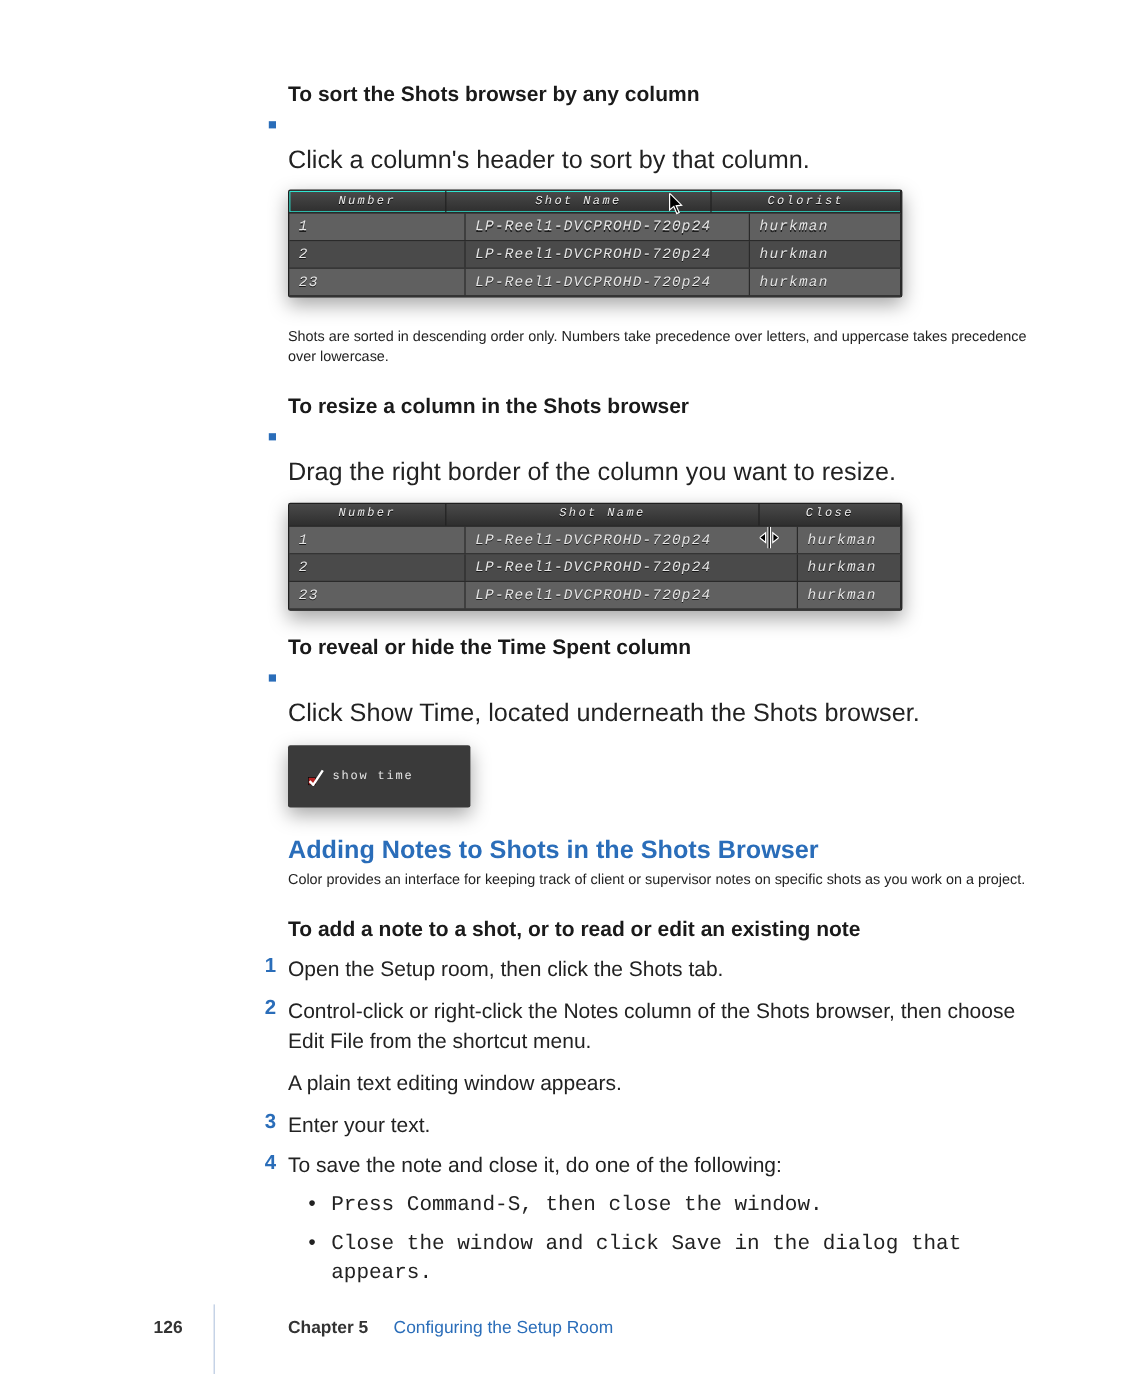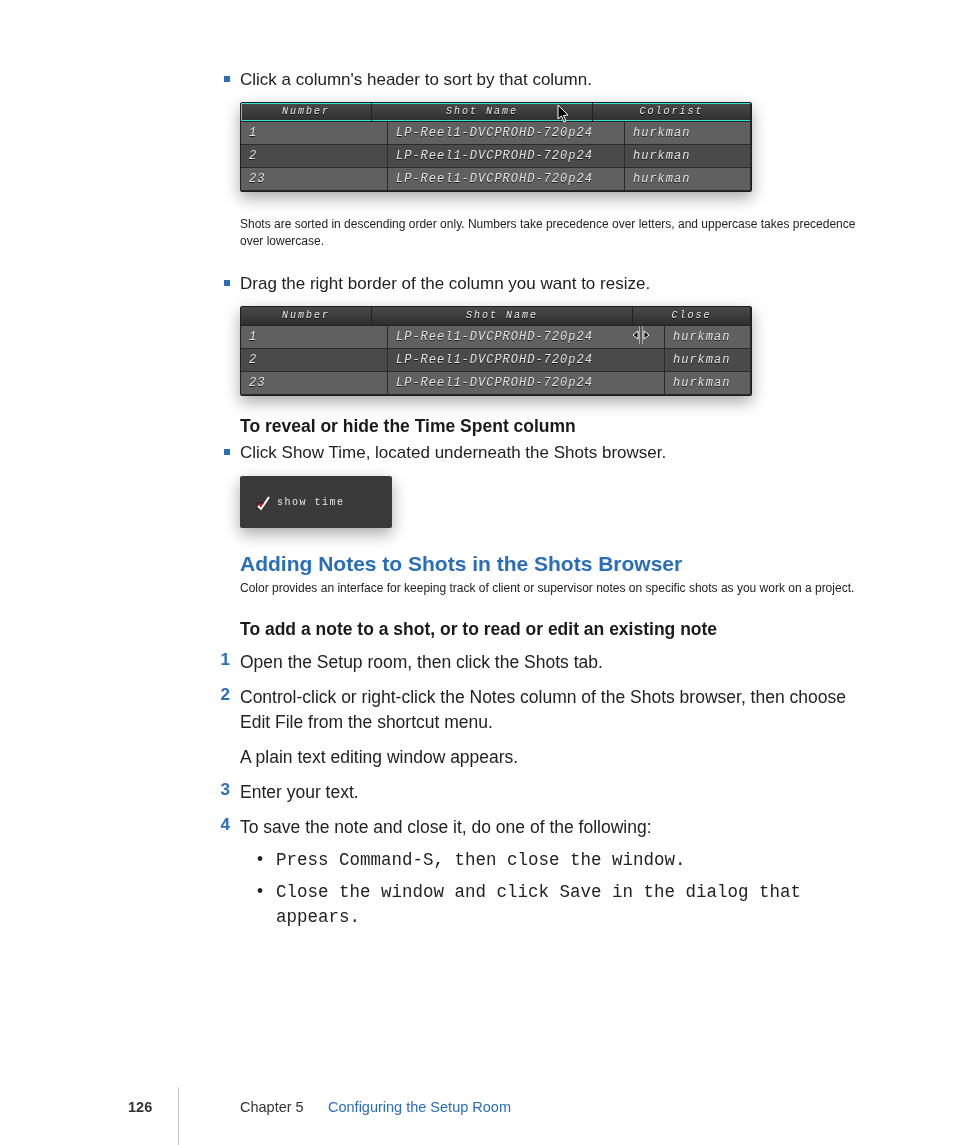--- a/index.html
+++ b/index.html
@@ -37,22 +37,23 @@
     margin-bottom: 10px;
   }
   .bullet-sq {
     width: 6px;
     height: 6px;
     background: #2a6db9;
     margin: 8px 10px 0 -16px;
     flex: 0 0 auto;
   }
   .bullet-text {
-    font-size: 17px;
+    font-size: 21px;
     line-height: 1.4;
+    margin-top: 26px;
   }
   .para {
     font-size: 12px;
     line-height: 1.42;
     margin: 24px 0 8px 0;
   }
   .spacer-v-sm { height: 14px; }
 
   
   .ui-shot {
@@ -211,38 +212,39 @@
   }
   .footer .pn {
     position: absolute;
     left: 128px;
     font-weight: 700;
     color: #333;
   }
   .footer .chap {
     position: absolute;
     left: 240px;
-    font-weight: 400;
+    font-weight: 700;
     color: #333;
   }
   .footer .chaptitle {
     position: absolute;
     left: 328px;
     color: #2a6db9;
   }
 
   
   .ui-shot.variant2 .col-num { width: 130px; }
   .ui-shot.variant2 .col-name { width: 260px; }
 </style>
 </head>
 <body>
 
 <div class="page">
 
+  <div class="h-bold">To sort the Shots browser by any column</div>
   <div class="bullet-line">
     <span class="bullet-sq"></span>
     <span class="bullet-text">Click a column's header to sort by that column.</span>
   </div>
 
   <div class="ui-shot cursor">
     <div class="ui-headrow highlighted">
       <div class="col col-num">Number</div>
       <div class="col col-name col-name-head">Shot Name</div>
       <div class="col col-colorist">Colorist</div>
@@ -263,20 +265,21 @@
       <div class="cell col-colorist">hurkman</div>
     </div>
     <svg class="cursor-svg" viewBox="0 0 12 18">
       <path d="M0 0 L0 14 L3.5 11 L6 17 L8 16 L5.5 10.5 L10 10 Z" fill="#000" stroke="#fff" stroke-width="1"></path>
     </svg>
   </div>
 
   <div class="para">Shots are sorted in descending order only. Numbers take precedence over letters, and uppercase takes precedence over lowercase.</div>
 
   <div class="spacer-v-sm"></div>
+  <div class="h-bold">To resize a column in the Shots browser</div>
   <div class="bullet-line">
     <span class="bullet-sq"></span>
     <span class="bullet-text">Drag the right border of the column you want to resize.</span>
   </div>
 
   <div class="ui-shot variant2 cursor">
     <div class="ui-headrow">
       <div class="col col-num">Number</div>
       <div class="col col-name col-name-head">Shot Name</div>
       <div class="col col-colorist">Close</div>

